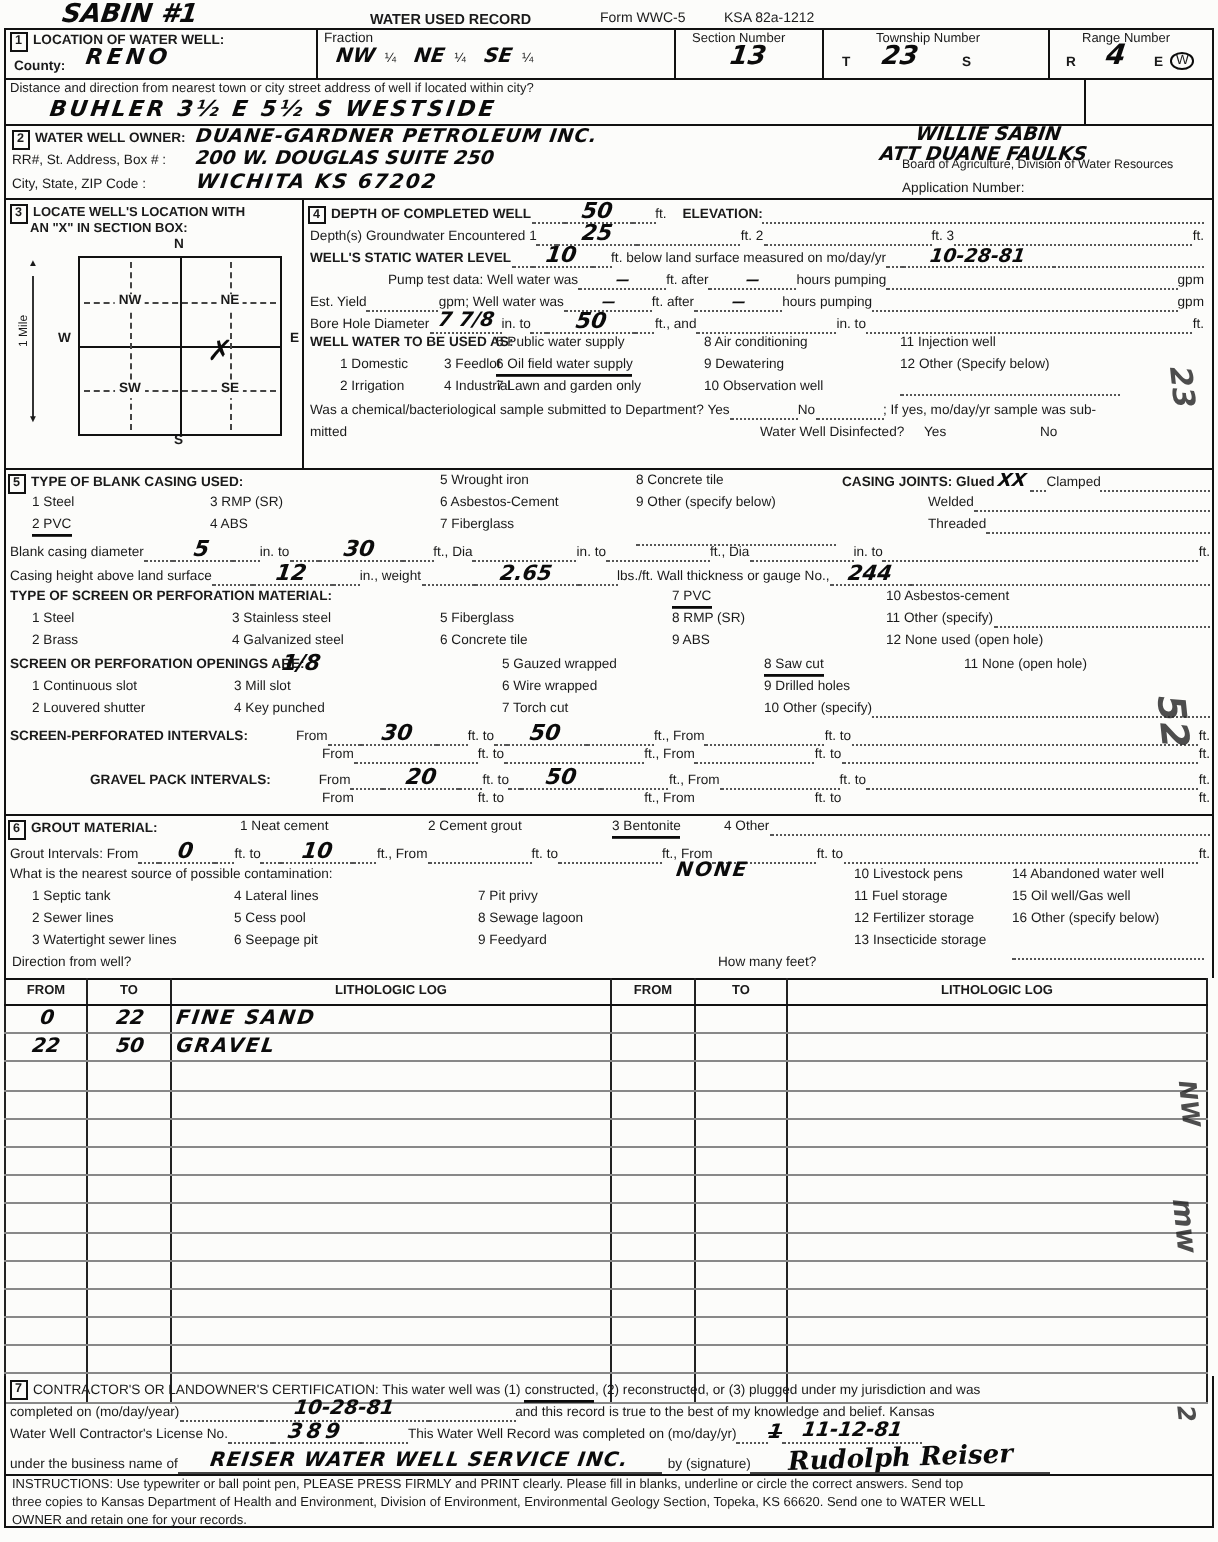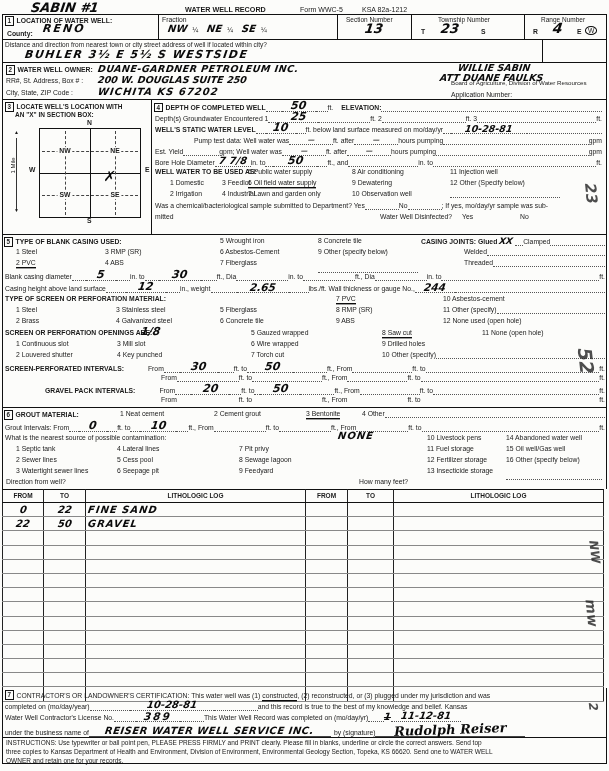--- a/index.html
+++ b/index.html
@@ -29,21 +29,21 @@
   #litho td{border:1px solid #222;border-bottom:1px solid #888;height:13.2px;padding:0 2px;overflow:hidden}
   #litho tr.hd td{border-bottom:1.6px solid #111;border-top:1.6px solid #111;text-align:center;font-weight:bold;height:12px}
   #litho .hwc{font-size:10px}
 </style>
 </head>
 <body>
 
 <div id="form">
 
   <span class="ab hw" style="left:25px;top:1px;font-size:13px;border-bottom:1.5px solid #111;padding:0 6px">SABIN #1</span>
-  <span class="ab b" style="left:185px;top:6px;font-size:7.2px">WATER WELL RECORD</span>
+  <span class="ab b" style="left:185px;top:6px;font-size:7.2px">WATER USED RECORD</span>
   <span class="ab" style="left:300px;top:6px;font-size:7px">Form WWC-5</span>
   <span class="ab" style="left:362px;top:6px;font-size:7px">KSA 82a-1212</span>
 
   <div class="box" style="left:2px;top:14px;width:605px;height:26px">
     <span class="v" style="left:155px"></span>
     <span class="v" style="left:334px"></span>
     <span class="v" style="left:408px"></span>
     <span class="v" style="left:521px"></span>
     <span class="ab" style="left:2px;top:1px"><span class="sb">1</span><span class="b">LOCATION OF WATER WELL:</span></span>
     <span class="ab b" style="left:4px;top:15px">County:</span>

